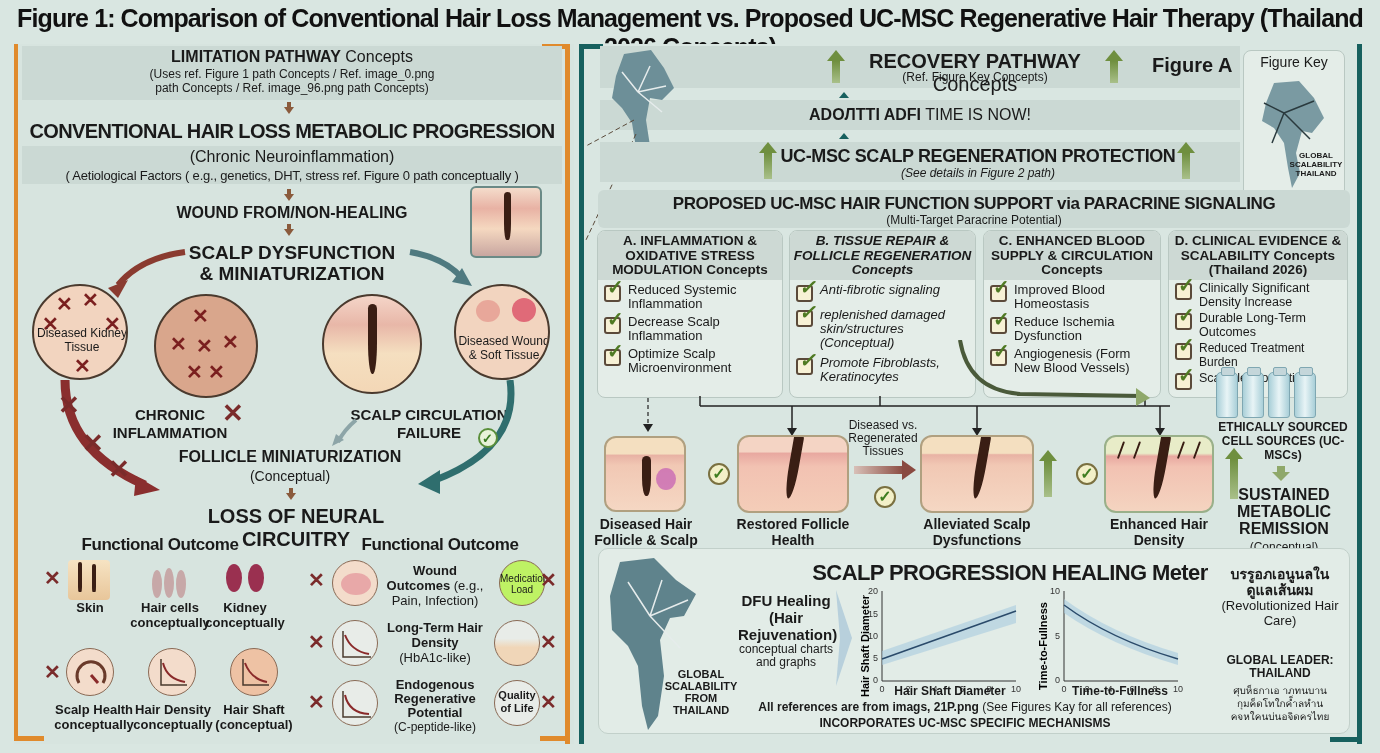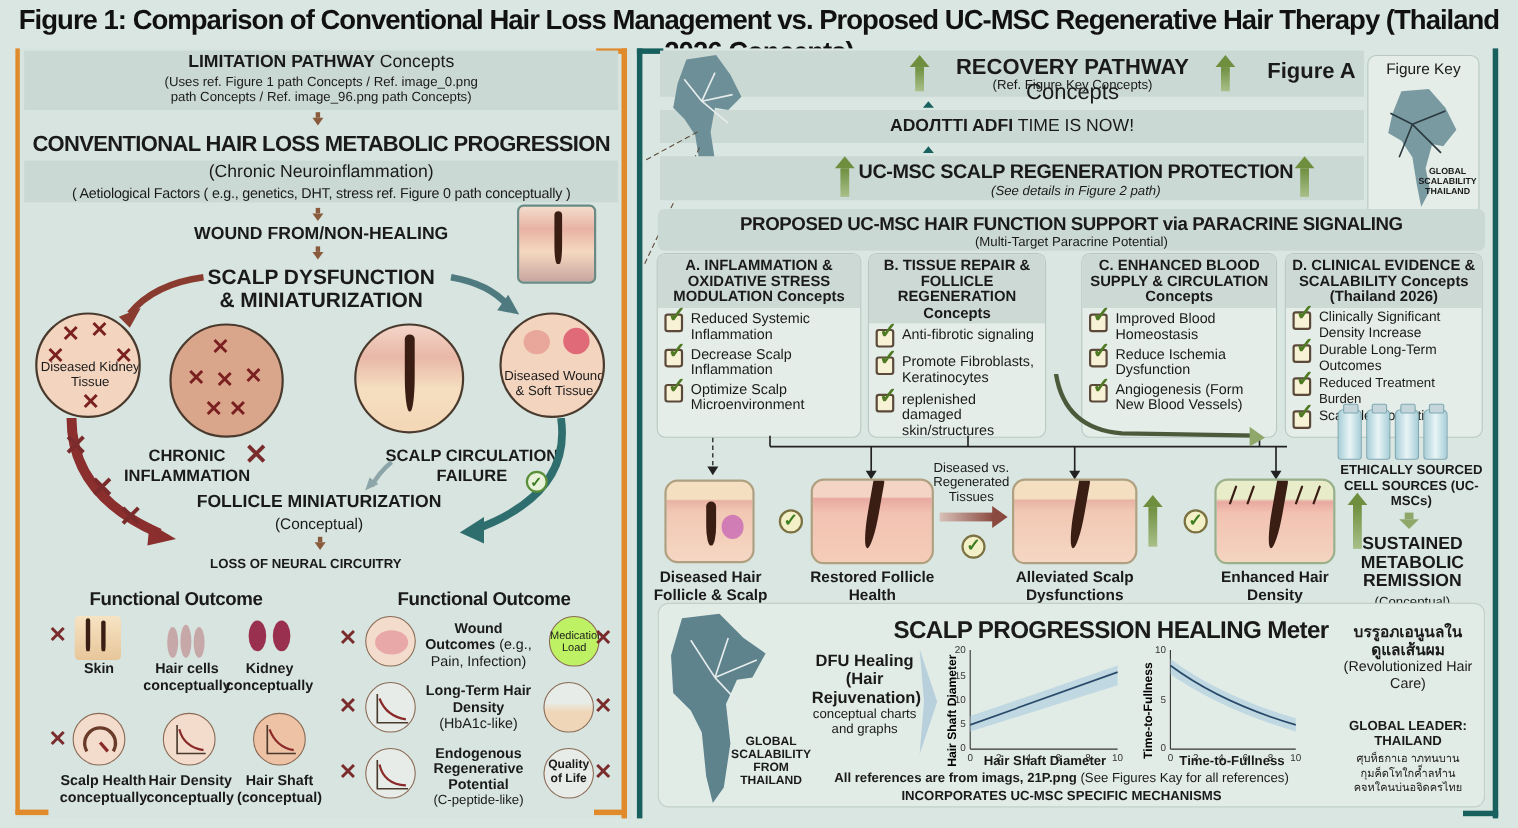--- a/index.html
+++ b/index.html
@@ -161,21 +161,21 @@
   <path d="M26,2 Q14,12 8,24" stroke="#8da5a8" stroke-width="4" fill="none"></path>
   <polygon points="2,28 6,16 14,22" fill="#8da5a8"></polygon>
 </svg>
 
 <div class="abs c b" style="left:150px;top:448px;width:280px;font-size:16px;">FOLLICLE MINIATURIZATION</div>
 <div class="abs c" style="left:150px;top:468px;width:280px;font-size:14px;">(Conceptual)</div>
 <div class="abs" style="left:286px;top:488px;">
     <div class="arrow-stem"></div>
     <div class="arrow-down"></div>
   </div>
-<div class="abs c b" style="left:138px;top:505px;width:280px;font-size:12px;">LOSS OF NEURAL CIRCUITRY</div>
+<div class="abs c b" style="left:156px;top:505px;width:280px;font-size:20px;">LOSS OF NEURAL CIRCUITRY</div>
 
 <div class="abs c b" style="left:60px;top:535px;width:200px;font-size:17px;letter-spacing:-0.4px;">Functional Outcome</div>
 <div class="abs c b" style="left:340px;top:535px;width:200px;font-size:17px;letter-spacing:-0.4px;">Functional Outcome</div>
 
 <span class="xbig" style="left:44px;top:568px;font-size:20px;">✕</span>
 <div class="abs" style="left:68px;top:560px;width:42px;height:40px;background:linear-gradient(#f6e3c3,#e8c69a);border-radius:4px;">
   <div class="hair" style="left:10px;top:2px;height:30px;width:4px;"></div>
     <div class="hair" style="left:24px;top:4px;height:28px;width:4px;"></div>
 </div>
 <div class="abs" style="left:150px;top:560px;width:42px;height:40px;">
@@ -346,34 +346,34 @@
     <div class="chk-item">
         <span class="chkbox"></span>
         <span>Decrease Scalp Inflammation</span>
       </div>
     <div class="chk-item">
         <span class="chkbox"></span>
         <span>Optimize Scalp Microenvironment</span>
       </div>
   </div>
 </div>
-<div class="card" style="left:789px;top:230px;width:162px;height:168px;">
+<div class="card" style="left:789px;top:230px;width:187px;height:168px;font-style:italic;">
   <div class="card-h">B. TISSUE REPAIR &amp; FOLLICLE REGENERATION Concepts</div>
   <div class="card-list">
     <div class="chk-item">
         <span class="chkbox"></span>
         <span>Anti-fibrotic signaling</span>
       </div>
     <div class="chk-item" style="margin-top:6px;">
         <span class="chkbox"></span>
+        <span>replenished damaged skin/structures (Conceptual)</span>
+      </div>
+    <div class="chk-item" style="margin-top:6px;">
+        <span class="chkbox"></span>
         <span>Promote Fibroblasts, Keratinocytes</span>
-      </div>
-    <div class="chk-item" style="margin-top:6px;">
-        <span class="chkbox"></span>
-        <span>replenished damaged skin/structures (Conceptual)</span>
       </div>
   </div>
 </div>
 <div class="card" style="left:983px;top:230px;width:178px;height:168px;">
   <div class="card-h">C. ENHANCED BLOOD SUPPLY &amp; CIRCULATION Concepts</div>
   <div class="card-list">
     <div class="chk-item">
         <span class="chkbox"></span>
         <span>Improved Blood Homeostasis</span>
       </div>

